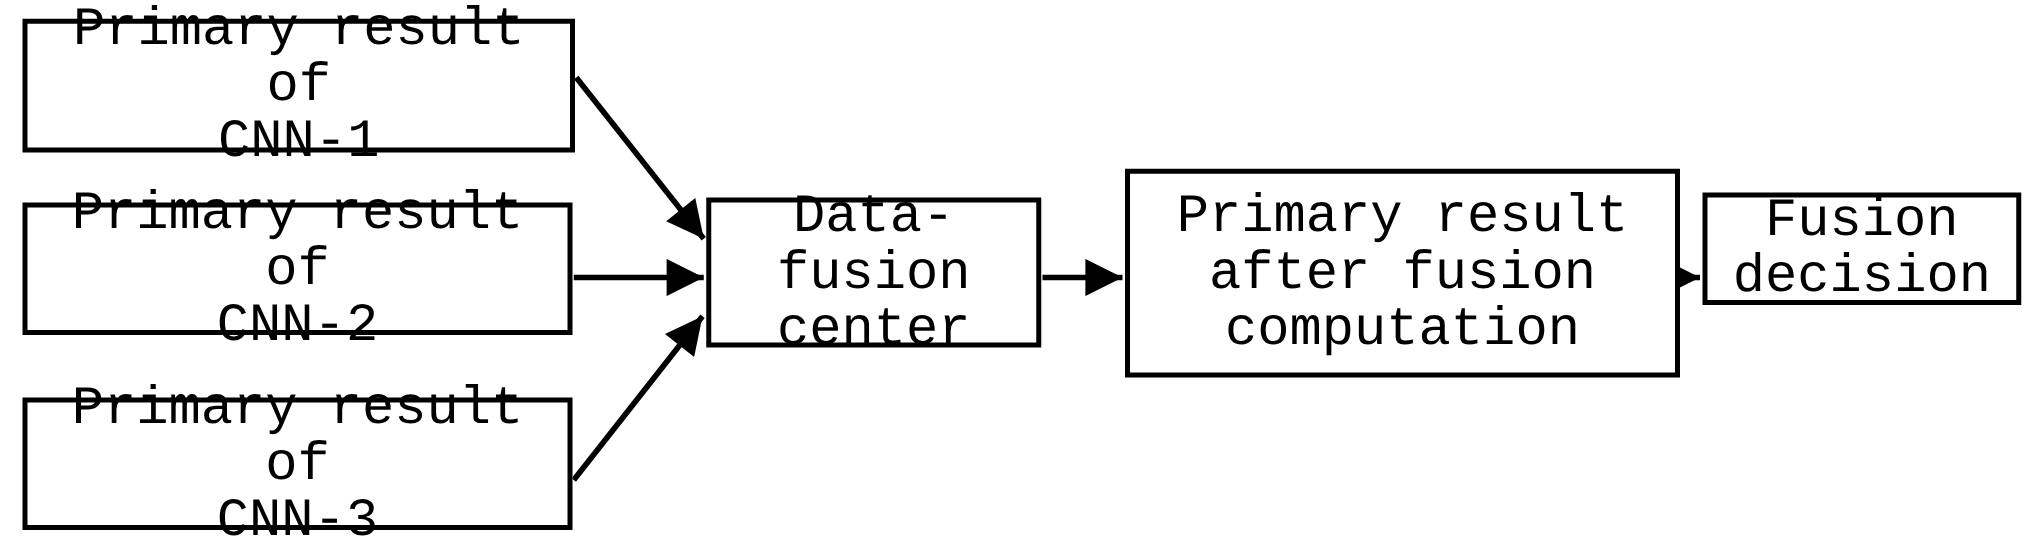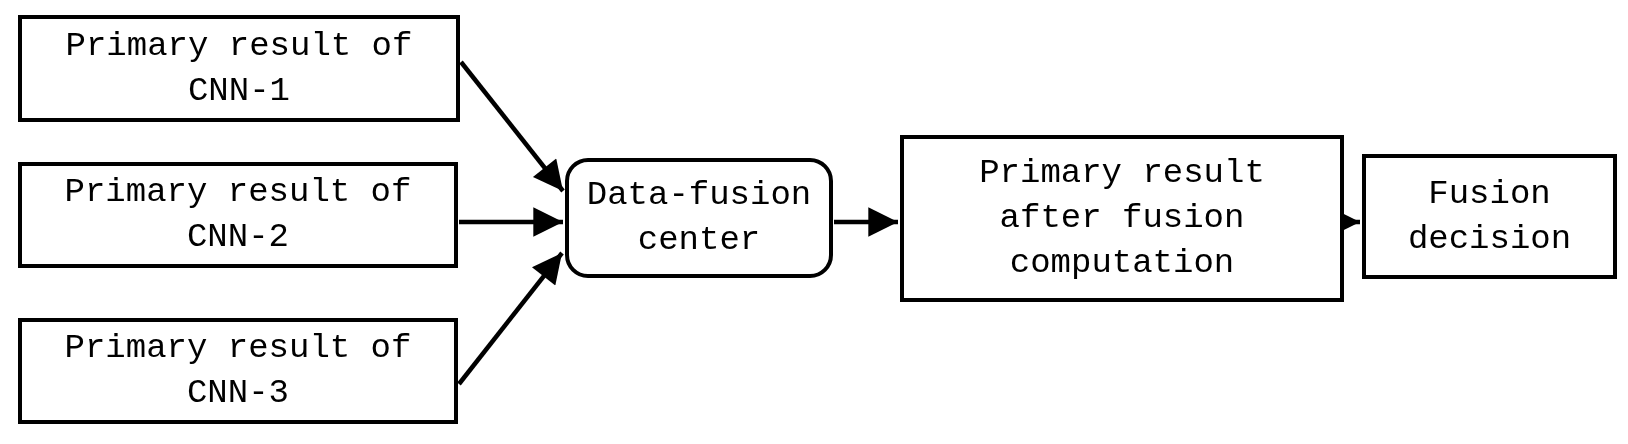--- a/index.html
+++ b/index.html
@@ -19,30 +19,30 @@
     position: absolute;
     box-sizing: border-box;
     border: 4px solid #000000;
     background: #ffffff;
     display: flex;
     align-items: center;
     justify-content: center;
     text-align: center;
     white-space: pre-line;
     color: #000000;
-    font-size: 34px;
+    font-size: 43px;
     line-height: 45px;
     letter-spacing: 0px;
   }
   .node-cnn1 { left: 18px;   top: 15px;  width: 442px; height: 107px; }
   .node-cnn2 { left: 18px;   top: 162px; width: 440px; height: 106px; }
   .node-cnn3 { left: 18px;   top: 318px; width: 440px; height: 106px; }
-  .node-fusion-center { left: 565px;  top: 158px; width: 268px; height: 120px; border-radius: 23px; }
+  .node-fusion-center { left: 565px;  top: 158px; width: 268px; height: 120px; }
   .node-after-fusion  { left: 900px;  top: 135px; width: 444px; height: 167px; }
-  .node-decision      { left: 1362px; top: 154px; width: 255px; height: 125px; }
+  .node-decision      { left: 1362px; top: 154px; width: 255px; height: 90px; }
   .edge-layer {
     position: absolute;
     left: 0;
     top: 0;
     width: 1628px;
     height: 444px;
     pointer-events: none;
   }
   .edge-line {
     stroke: #000000;

